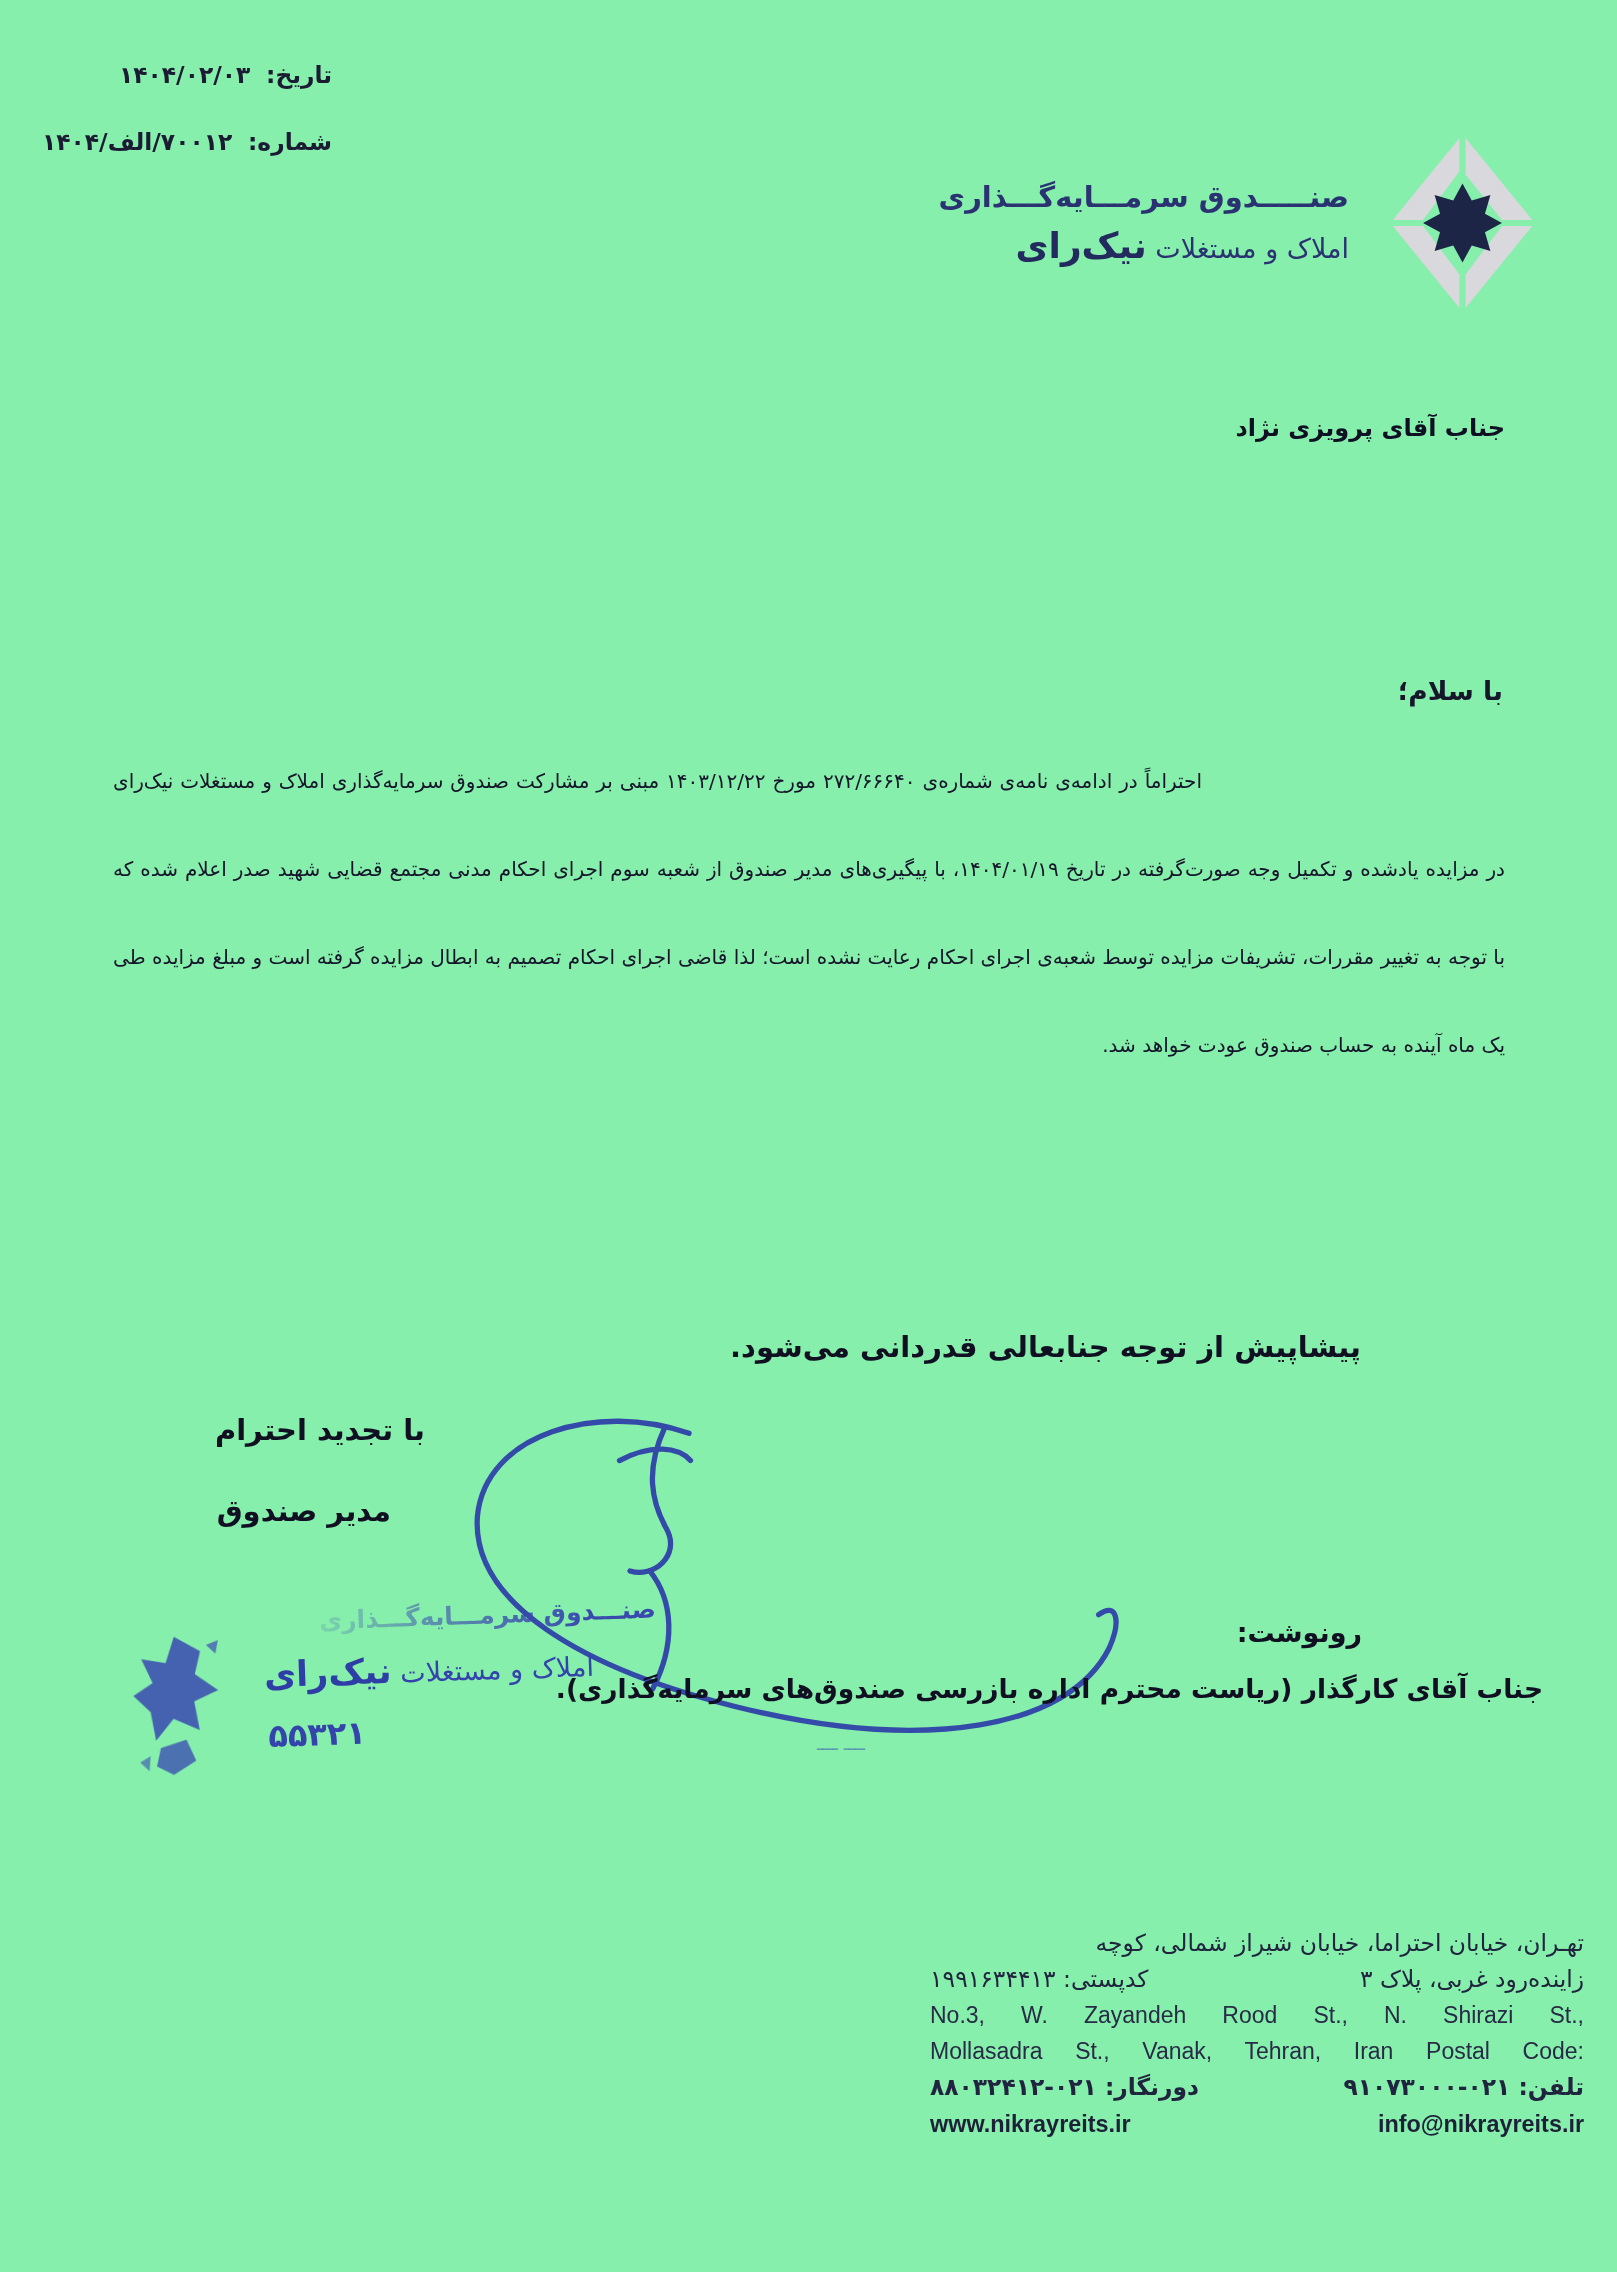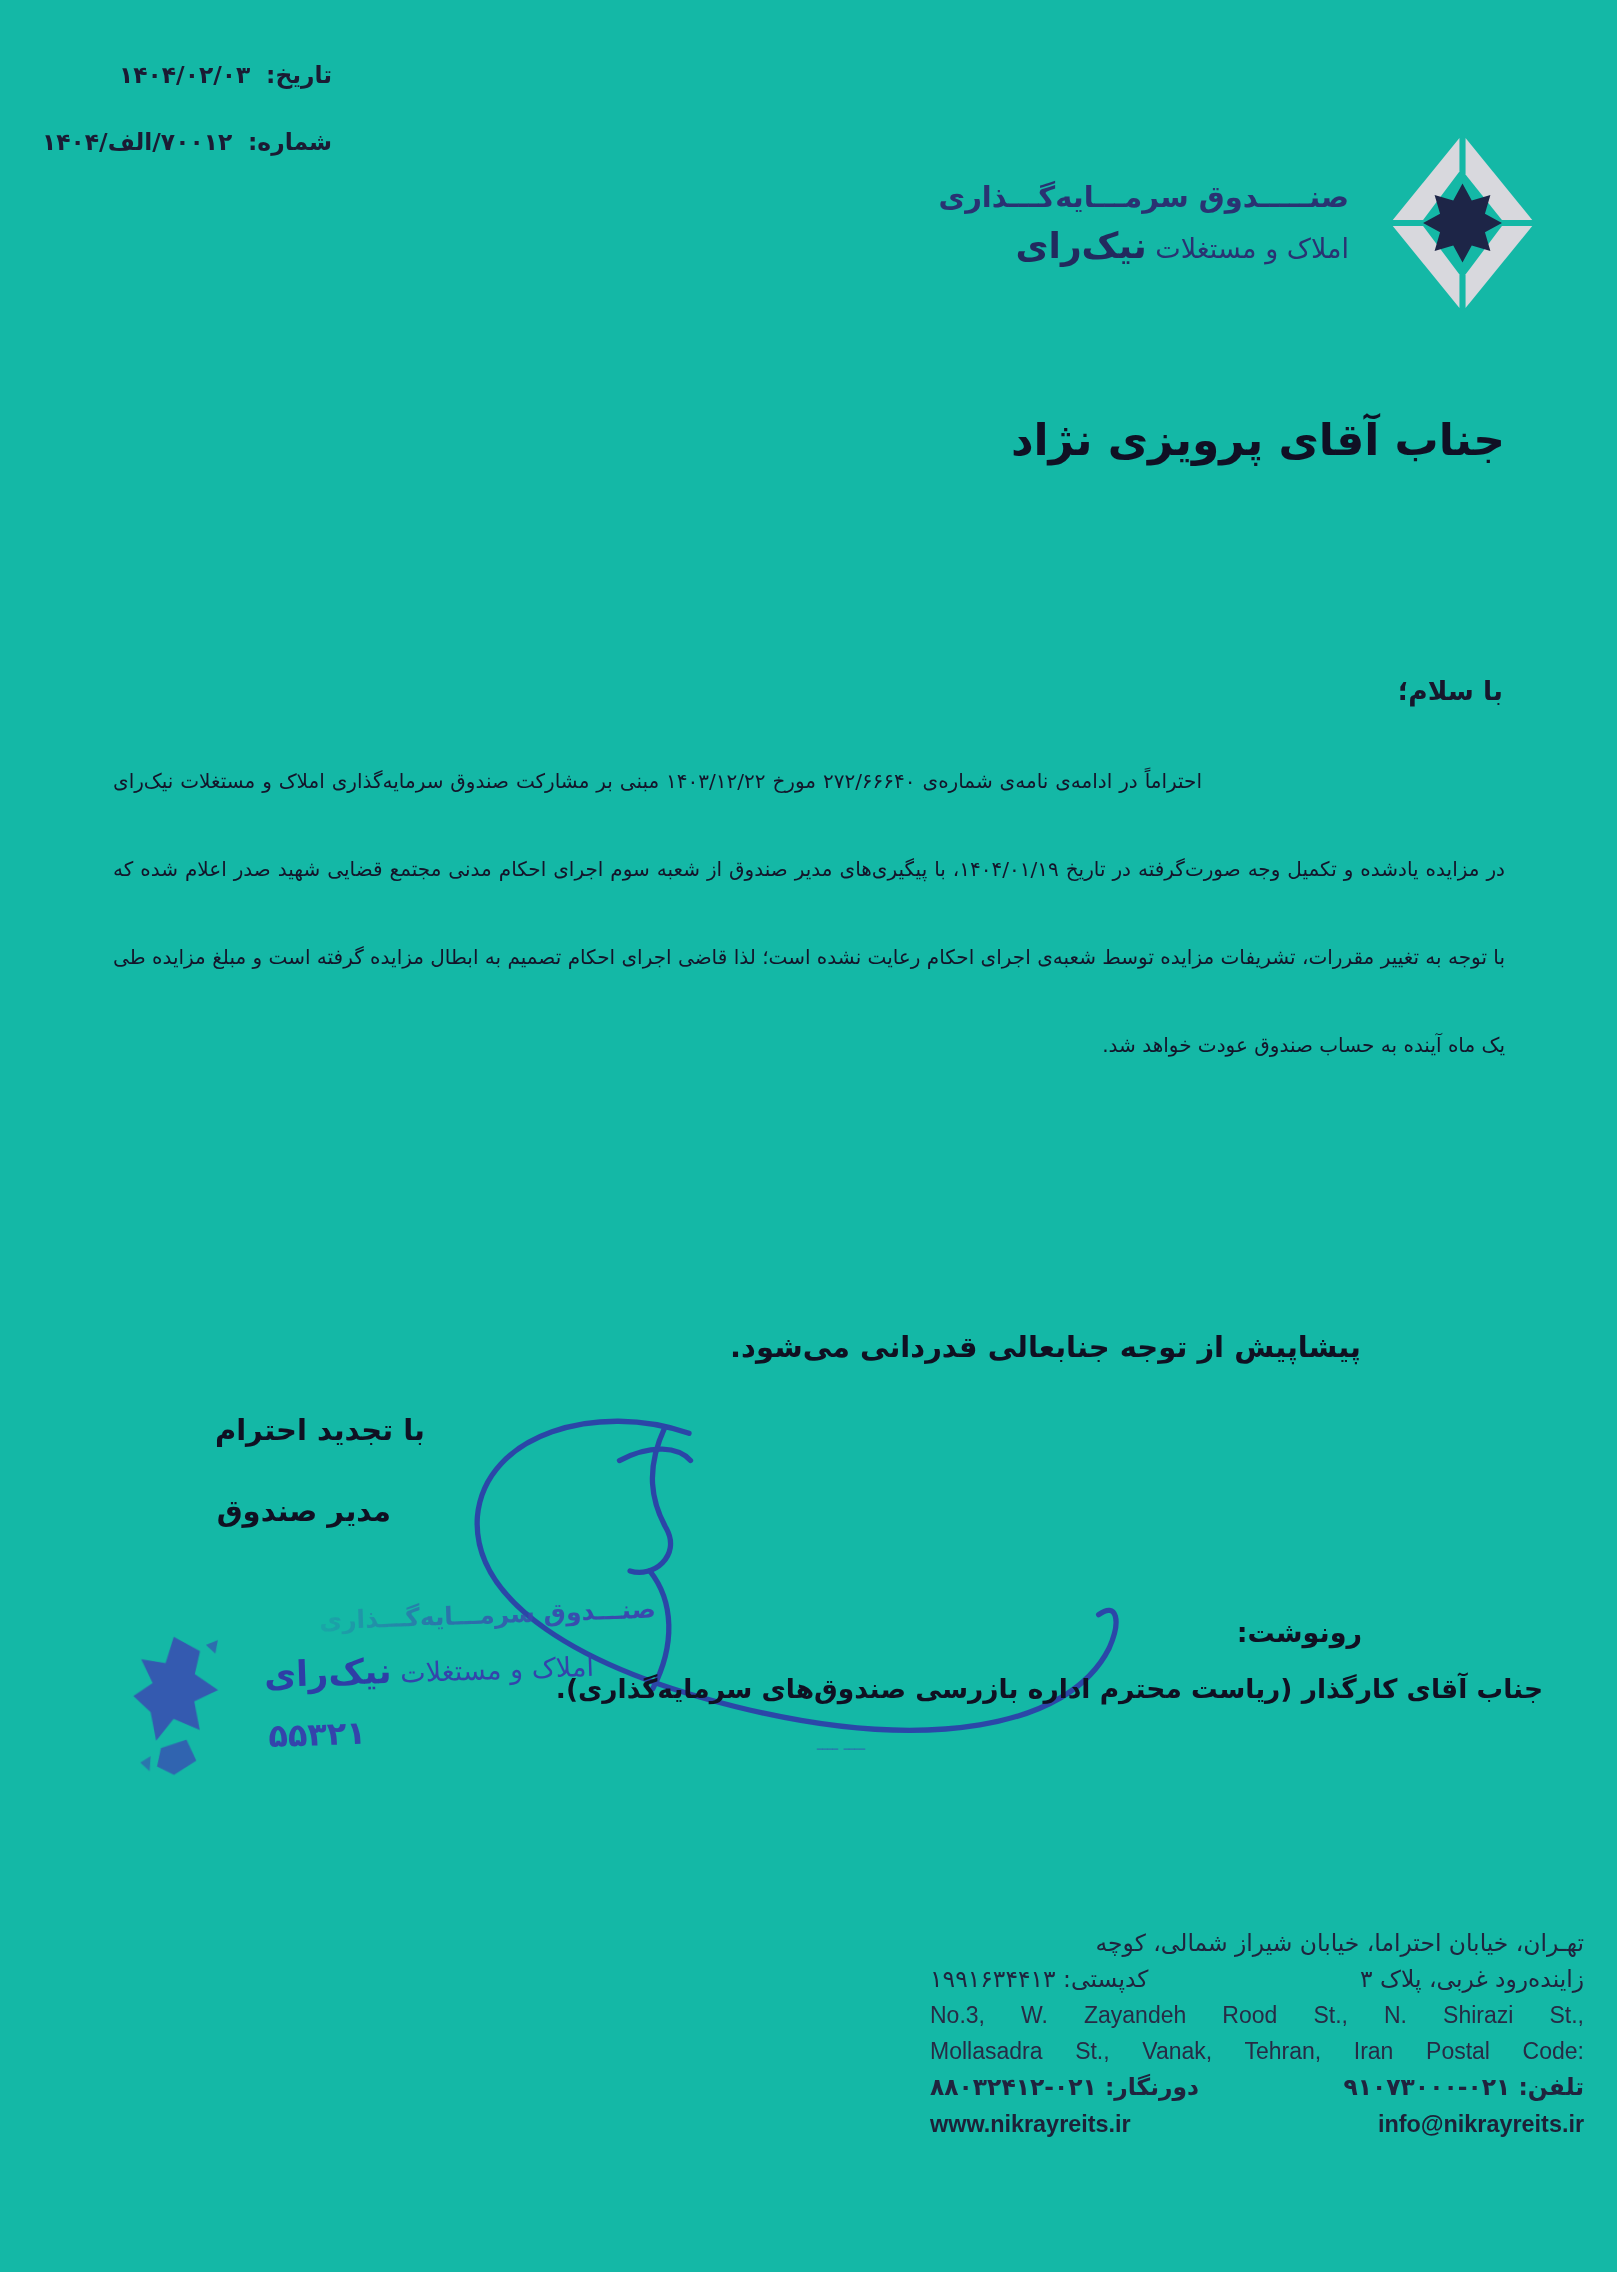--- a/index.html
+++ b/index.html
@@ -1,37 +1,37 @@
 <!DOCTYPE html>
 <html lang="fa" style="font-size:12px"><head>
 <meta charset="utf-8">
 <style>
   html,body{margin:0;padding:0;background:#e8e8e8;}
   .page{
     position:relative;
     width:1618px;height:2273px;
     margin:0 auto;
-    background:#14b8a6;
+    background:#86efac;
     overflow:hidden;
     font-family:"DejaVu Sans", sans-serif;
     color:#17172c;
   }
   
   .meta{position:absolute;left:42px;top:61px;direction:rtl;text-align:right;}
   .meta-line{font-size:23.4px;font-weight:600;color:#1b1b33;margin-bottom:39px;white-space:nowrap;}
   .meta-line .val{margin-right:7.6px;}
   
   .logo{position:absolute;top:132px;right:76px;display:flex;direction:ltr;align-items:center;gap:34px;}
   .logo-text{text-align:right;direction:rtl;color:#2a3272;}
   .logo-line1{font-size:29px;font-weight:600;letter-spacing:0.8px;white-space:nowrap;}
   .logo-line2{font-size:27px;margin-top:10.6px;white-space:nowrap;}
   .logo-line2 .brand{font-size:36px;font-weight:bold;color:#222a5e;}
   .logo-mark{width:159px;height:182px;}
   
-  .h1{position:absolute;right:113px;top:414px;direction:rtl;font-size:44px;font-weight:bold;color:#101024;white-space:nowrap;}
+  .h1{position:absolute;right:113px;top:414px;direction:rtl;font-size:24px;font-weight:bold;color:#101024;white-space:nowrap;}
   .h2{position:absolute;right:113px;top:543px;direction:rtl;font-size:33px;font-weight:bold;color:#101024;white-space:nowrap;}
   .salutation{position:absolute;right:115px;top:675px;direction:rtl;font-size:26.5px;font-weight:600;color:#17172c;}
   
   .body-text{
     position:absolute;right:113px;left:113px;top:737px;
     direction:rtl;text-align:justify;
     font-size:20px;line-height:88px;
     text-indent:303px;
     color:#14142a;
   }

